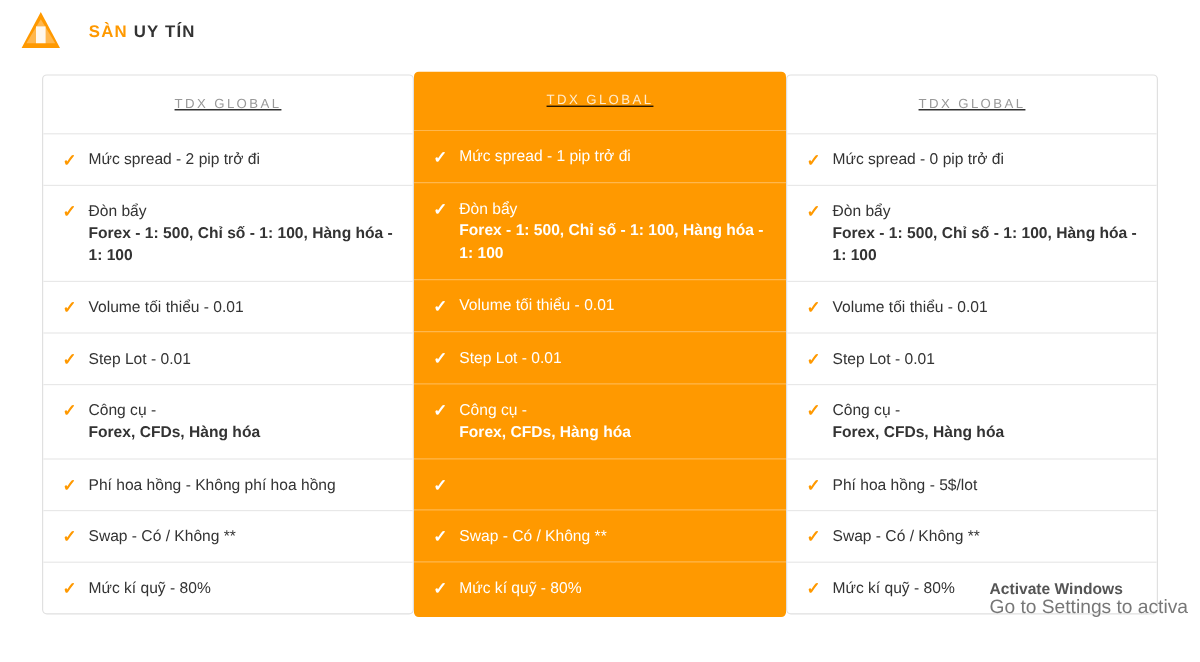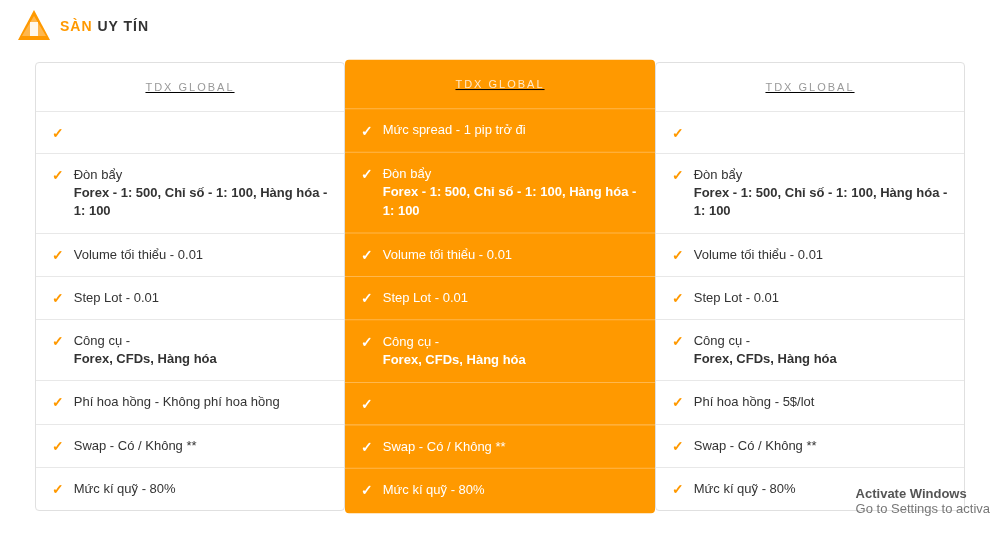--- a/index.html
+++ b/index.html
@@ -15,21 +15,21 @@
     
     .header {
       display: flex;
       align-items: center;
       padding: 8px 16px;
       background: #fff;
     }
     .logo {
       display: flex;
       align-items: center;
-      gap: 8px;
+      gap: 22px;
     }
     .logo-icon {
       width: 36px;
       height: 36px;
     }
     .logo-text {
       font-size: 14px;
       font-weight: 700;
       color: #f90;
       letter-spacing: 1px;
@@ -128,21 +128,21 @@
       bottom: 36px;
       right: 10px;
       text-align: left;
     }
     .activate-windows .aw-title {
       font-size: 13px;
       color: #555;
       font-weight: 600;
     }
     .activate-windows .aw-subtitle {
-      font-size: 13px;
+      font-size: 16px;
       color: #777;
     }
   </style>
 </head>
 <body>
 
 <header class="header">
   <div class="logo">
     <svg class="logo-icon" viewBox="0 0 36 36" xmlns="http://www.w3.org/2000/svg">
       <polygon points="18,2 34,32 2,32" fill="#f90"></polygon>
@@ -156,20 +156,21 @@
 </header>
 
 <div class="cards-container" id="cards-container">
 <div class="card">
       <div class="card-header">
         <div class="card-brand">TDX GLOBAL</div>
       </div>
       <ul class="card-features">
         <li>
           <span class="checkmark">✓</span>
+          <span class="feature-text">Mức spread - 2 pip trở đi</span>
         </li>
         <li>
           <span class="checkmark">✓</span>
           <span class="feature-text">Đòn bẩy<br><strong>Forex - 1: 500, Chỉ số - 1: 100, Hàng hóa - 1: 100</strong></span>
         </li>
         <li>
           <span class="checkmark">✓</span>
           <span class="feature-text">Volume tối thiểu - 0.01</span>
         </li>
         <li>
@@ -232,20 +233,21 @@
         </li>
       </ul>
     </div>
     <div class="card">
       <div class="card-header">
         <div class="card-brand">TDX GLOBAL</div>
       </div>
       <ul class="card-features">
         <li>
           <span class="checkmark">✓</span>
+          <span class="feature-text">Mức spread - 0 pip trở đi</span>
         </li>
         <li>
           <span class="checkmark">✓</span>
           <span class="feature-text">Đòn bẩy<br><strong>Forex - 1: 500, Chỉ số - 1: 100, Hàng hóa - 1: 100</strong></span>
         </li>
         <li>
           <span class="checkmark">✓</span>
           <span class="feature-text">Volume tối thiểu - 0.01</span>
         </li>
         <li>

